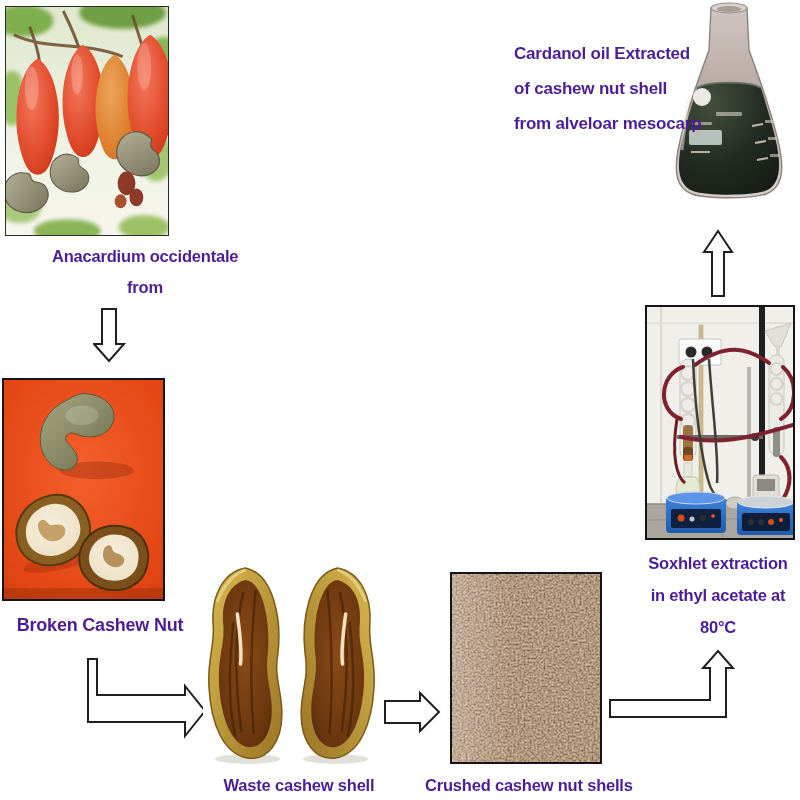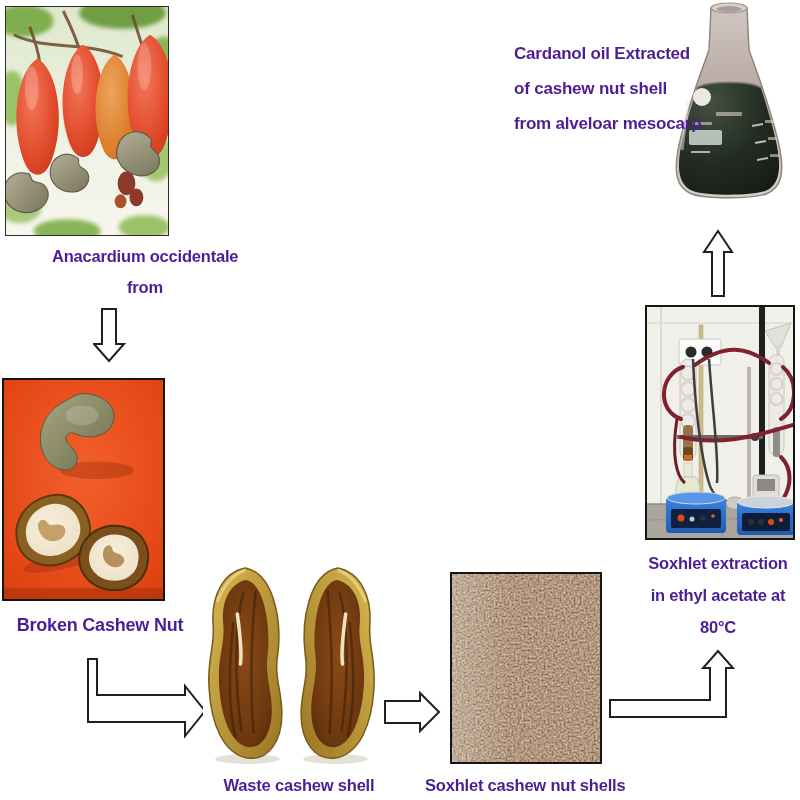--- a/index.html
+++ b/index.html
@@ -198,21 +198,21 @@
         </linearGradient>
       </defs>
       <rect width="148" height="188" fill="#55402f"></rect>
       <rect width="148" height="188" filter="url(#cg-grain)" style="mix-blend-mode:screen" opacity="0.9"></rect>
       <rect width="148" height="188" filter="url(#cg-grain)" style="mix-blend-mode:multiply" opacity="0.55"></rect>
       <rect width="148" height="188" fill="url(#cg-light)"></rect>
     </svg>
   </figure>
 
   <div class="caption cap-center cap-crushed">
-    <div class="ln">Soxhlet cashew nut shells</div>
+    <div class="ln">Crushed cashew nut shells</div>
   </div>
 
   <svg class="arrow" style="left:606px;top:648px;" width="132" height="72" viewBox="0 0 132 72">
     <polygon points="4,52 104,52 104,20 97,20 112,3 127,20 120,20 120,69 4,69"></polygon>
   </svg>
 
   <figure class="photo bordered" style="left:645px;top:305px;width:150px;height:235px;">
     <svg viewBox="0 0 146 231" preserveAspectRatio="none">
       <defs>
         <linearGradient id="sg-blue" x1="0" y1="0" x2="0" y2="1">

